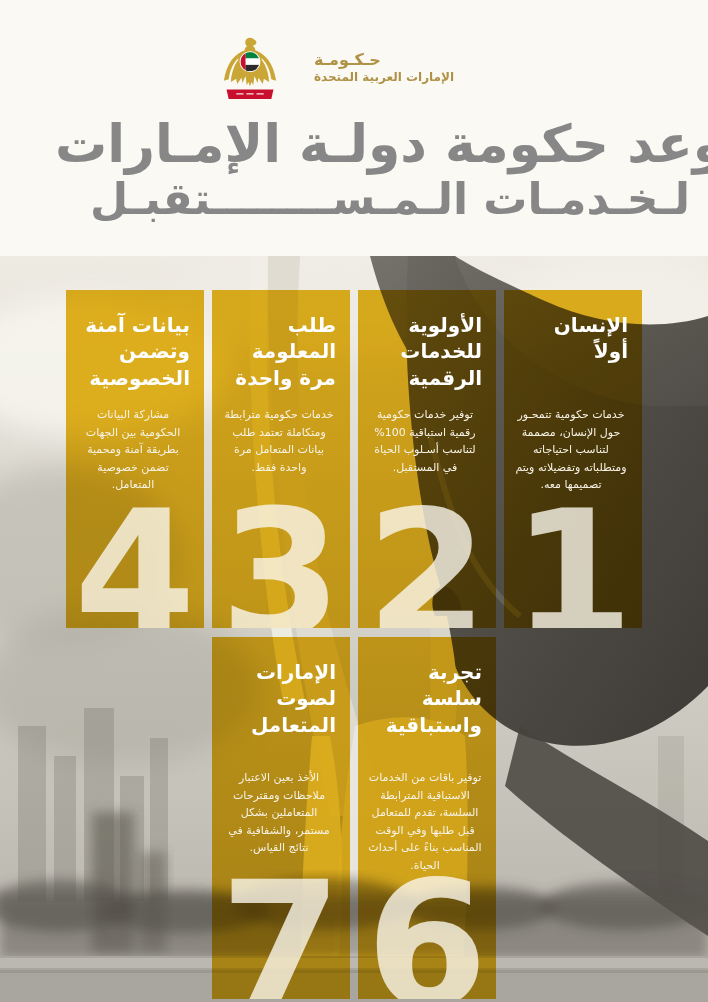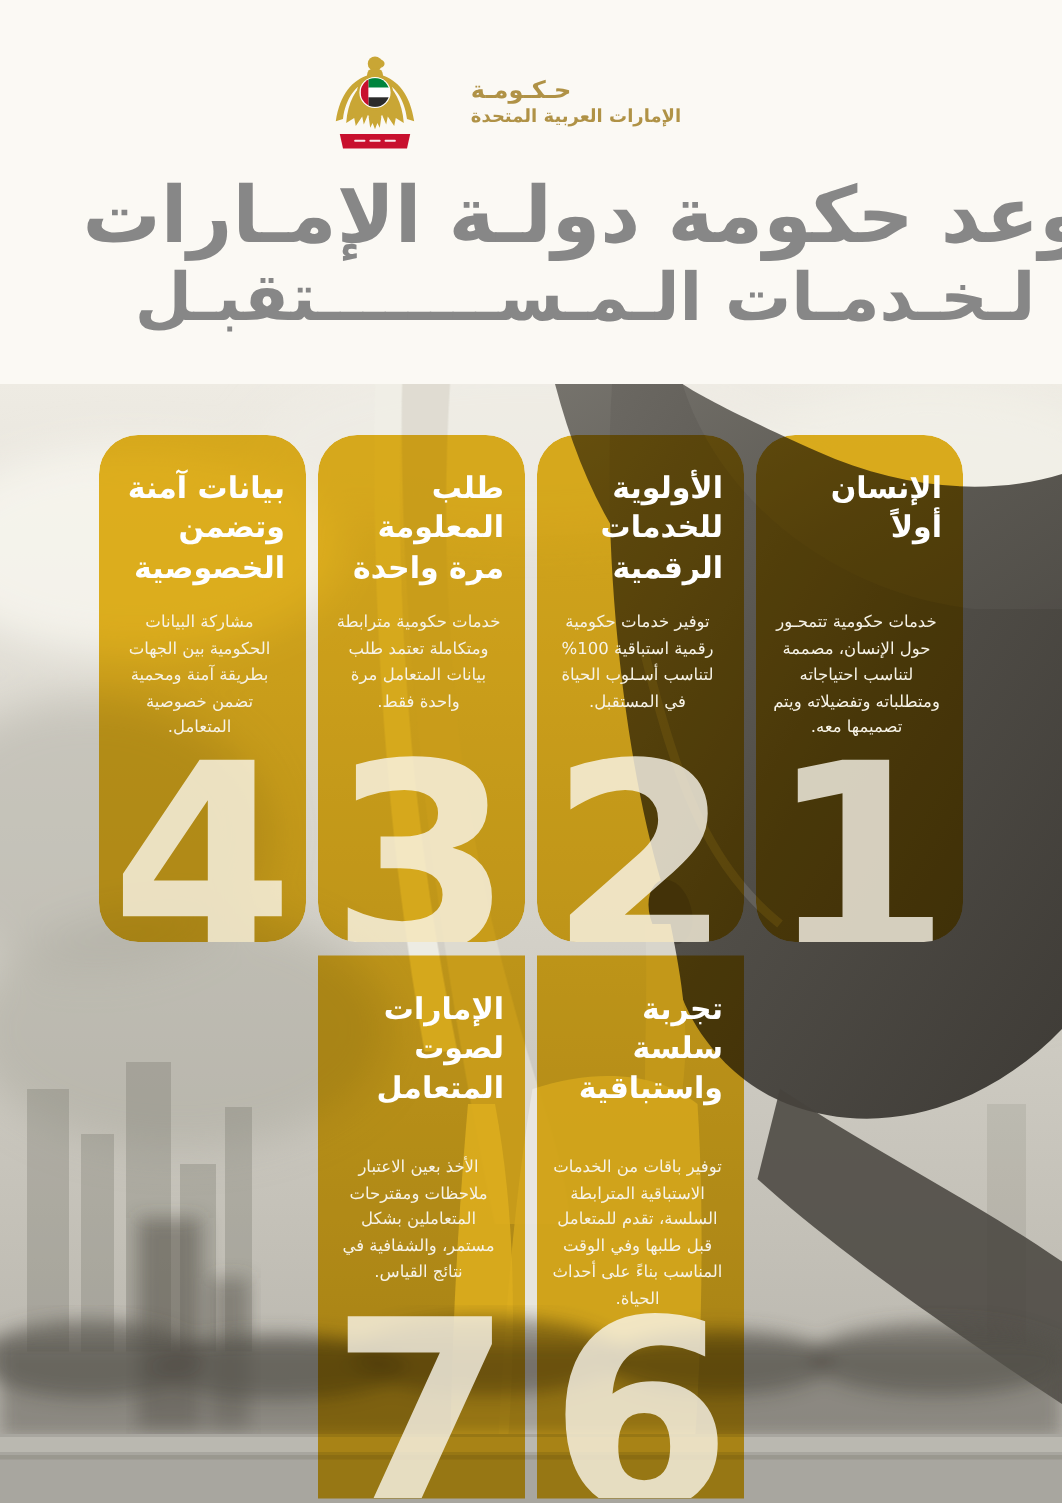--- a/index.html
+++ b/index.html
@@ -27,21 +27,21 @@
   .headline .l1{font-size:52px;line-height:1.1;}
   .headline .l2{font-size:44px;line-height:1.1;margin-top:2px;}
   
   .grid{position:absolute;top:290px;left:66px;width:576px;height:709px;}
   .card{position:absolute;width:138px;overflow:hidden;}
   .card::before{
     content:"";position:absolute;inset:0;
     background:rgba(228,176,14,0.93);
     mix-blend-mode:multiply;
   }
-  .r1{top:0;height:338px;border-radius:26px;}
+  .r1{top:0;height:338px;}
   .r2{top:347px;height:362px;}
   .c1{right:0;} .c2{right:146px;} .c3{right:292px;} .c4{right:438px;}
   .card-inner{position:relative;z-index:1;height:100%;}
   .card-title{
     margin:0;padding:22px 14px 0 8px;
     font-size:20px;line-height:1.32;font-weight:bold;color:#ffffff;
     white-space:pre-line;text-align:right;
   }
   .card-body{
     position:absolute;margin:0;right:0;left:0;

